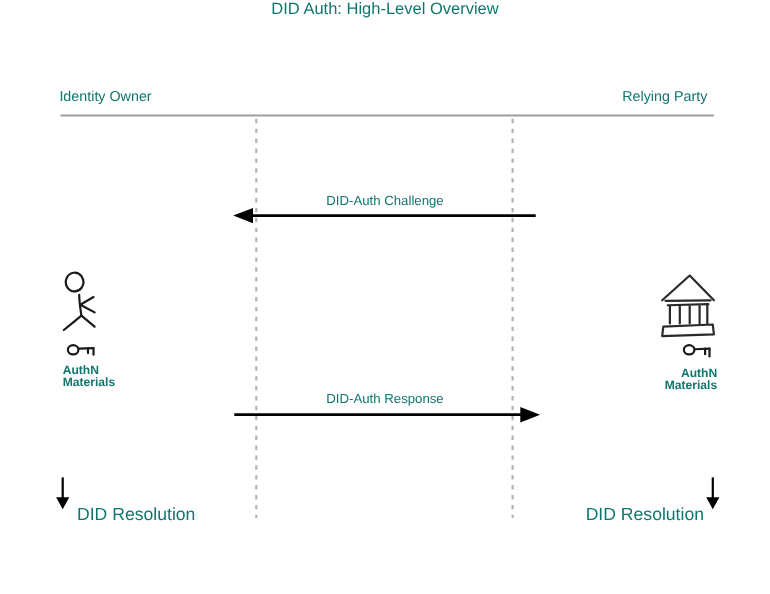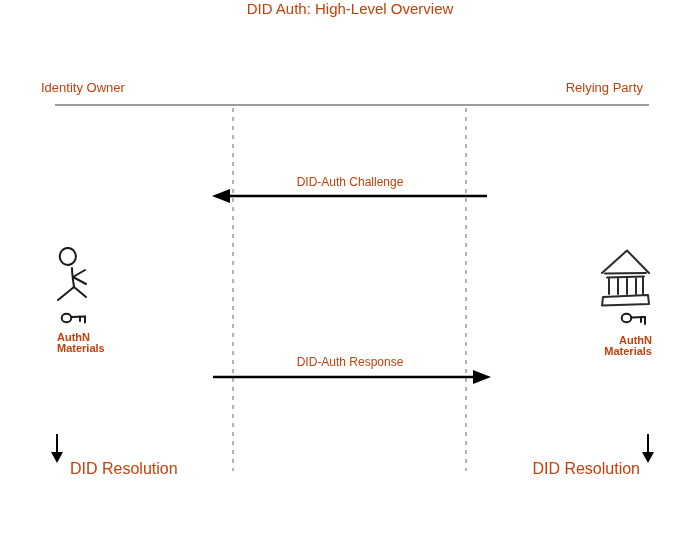--- a/index.html
+++ b/index.html
@@ -2,36 +2,36 @@
 <html><head>
 <meta charset="utf-8">
 <style>
   html, body { margin: 0; padding: 0; background: #ffffff; }
   #canvas {
     position: relative;
     width: 700px;
     height: 540px;
     background: #ffffff;
     font-family: "Liberation Sans", sans-serif;
-    color: #c2410c;
+    color: #0f766e;
     overflow: hidden;
   }
   #diagram-layer {
     position: absolute;
     left: 0; top: 0;
     width: 700px; height: 540px;
   }
   .abs { position: absolute; }
   .title {
     left: 0; top: 45; width: 700px;
     text-align: center;
     font-size: 15px;
   }
   .participant { top: 80px; font-size: 13px; }
-  .participant.left  { left: 41px; }
+  .participant.left  { left: 54px; }
   .participant.right { right: 57px; text-align: left; }
   .msg-label {
     left: 233px; width: 234px;
     text-align: center;
     font-size: 12px;
   }
   .msg-label.challenge { top: 175px; }
   .msg-label.response  { top: 355px; }
   .caption { font-size: 11px; line-height: 10.5px; font-weight: bold; }
   .caption.left  { left: 57px;  top: 332px; text-align: left; }

